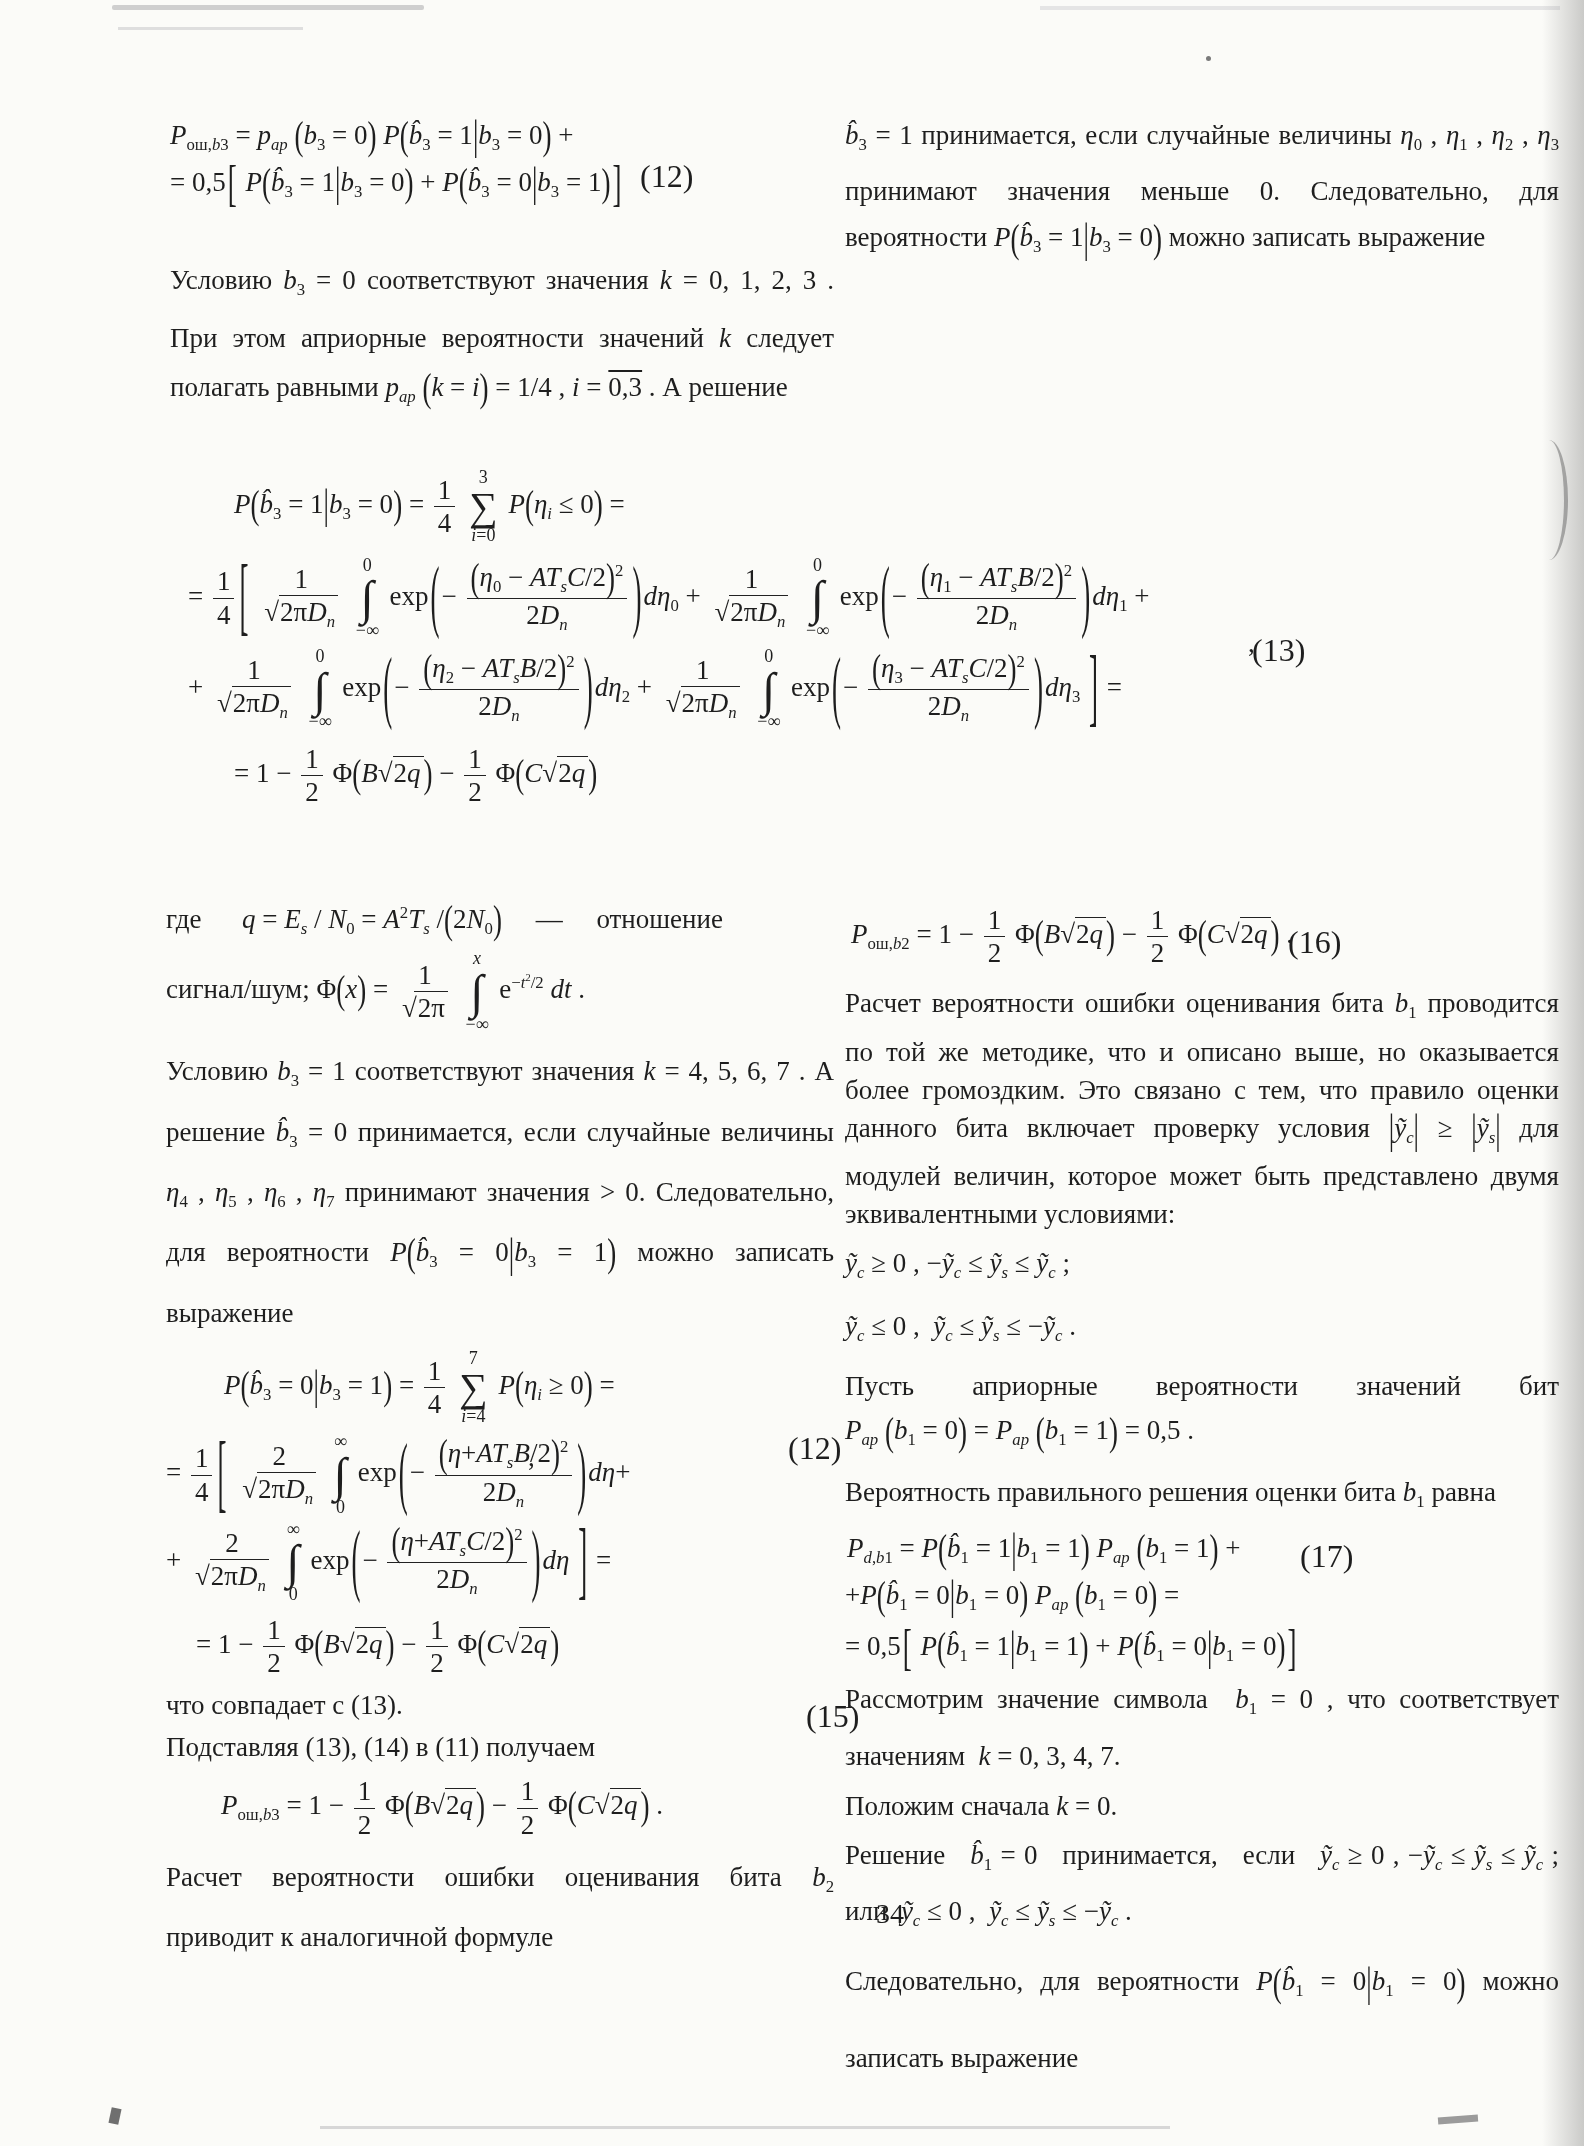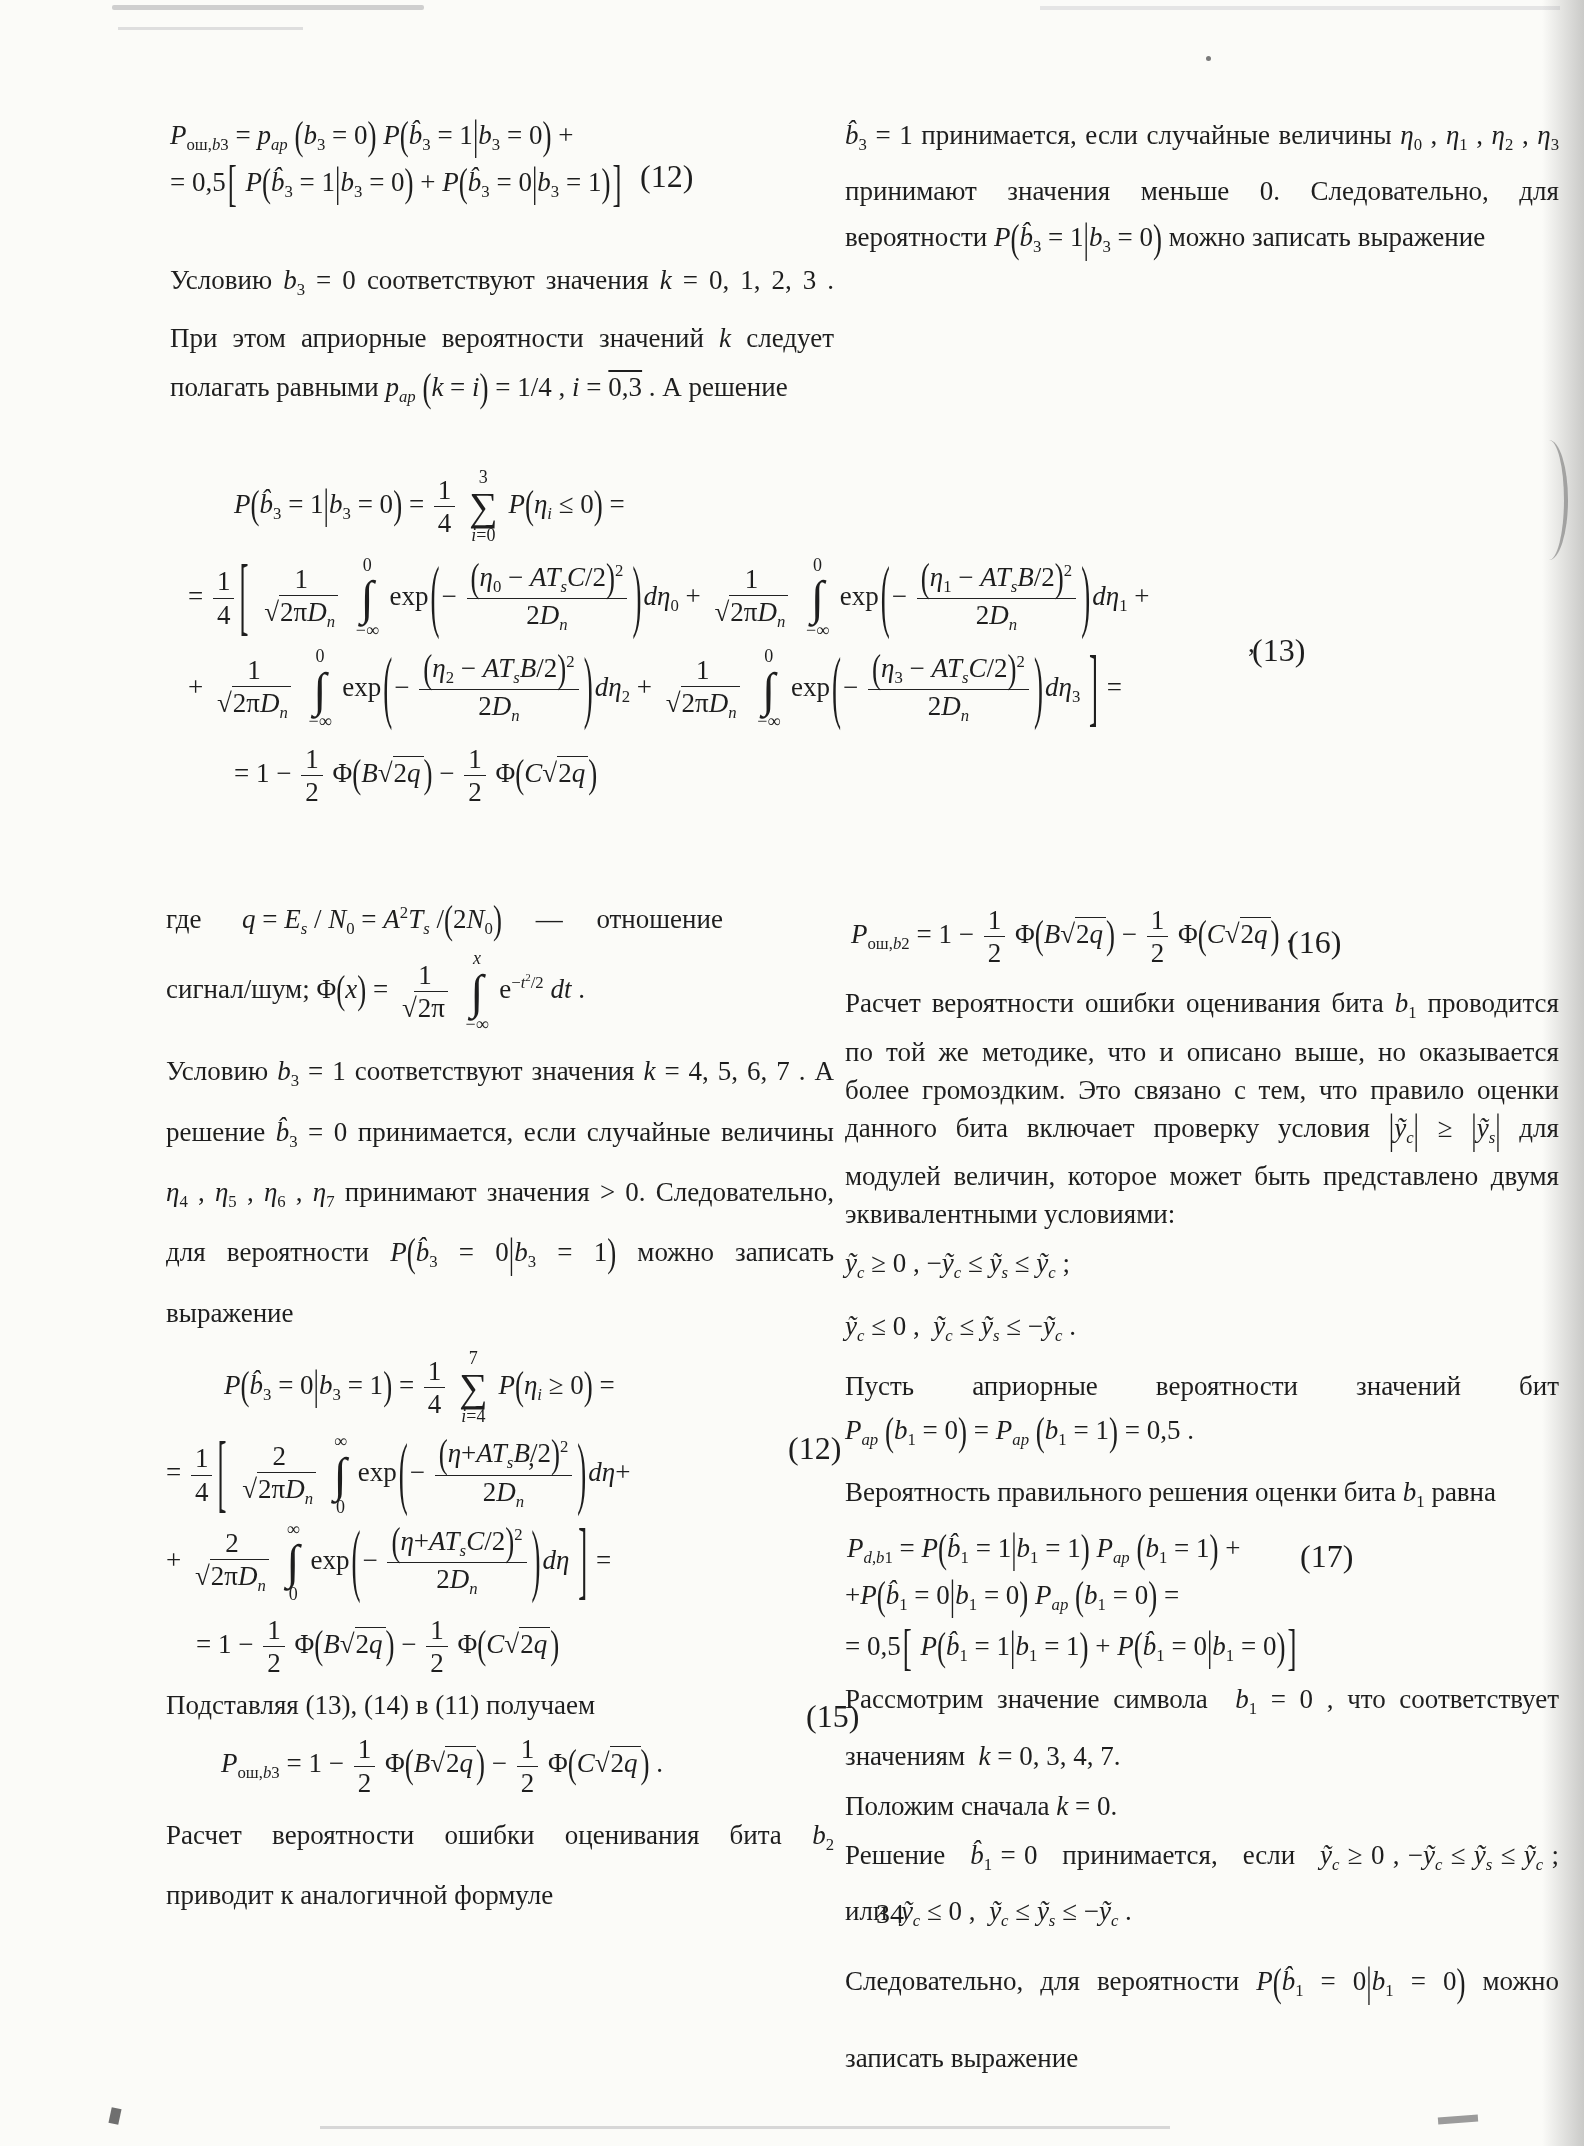--- a/index.html
+++ b/index.html
@@ -167,20 +167,21 @@
         <span class="fn"><span class="tp">(</span><i>η</i>+<i>AT<sub>s</sub>C</i>/2<span class="tp">)</span><sup>2</sup></span>
         <span class="fd">2<i>D<sub>n</sub></i></span>
       </span><span class="tP">)</span><i>dη</i> <span class="tB">]</span> =</div>
   <div class="eqrow" style="margin:10px 0 6px 30px;">= 1 − <span class="frac">
         <span class="fn">1</span>
         <span class="fd">2</span>
       </span> Φ<span class="tp">(</span><i>B</i><span class="sq">√<span class="rad">2<i>q</i></span></span><span class="tp">)</span> − <span class="frac">
         <span class="fn">1</span>
         <span class="fd">2</span>
       </span> Φ<span class="tp">(</span><i>C</i><span class="sq">√<span class="rad">2<i>q</i></span></span><span class="tp">)</span></div>
+  <div style="line-height:42px;">что совпадает с (13).</div>
   <div style="line-height:42px;">Подставляя (13), (14) в (11) получаем</div>
   <div class="eqrow" style="margin:8px 0 12px 55px;"><i>P</i><sub>ош,<i>b</i>3</sub> = 1 − <span class="frac">
         <span class="fn">1</span>
         <span class="fd">2</span>
       </span> Φ<span class="tp">(</span><i>B</i><span class="sq">√<span class="rad">2<i>q</i></span></span><span class="tp">)</span> − <span class="frac">
         <span class="fn">1</span>
         <span class="fd">2</span>
       </span> Φ<span class="tp">(</span><i>C</i><span class="sq">√<span class="rad">2<i>q</i></span></span><span class="tp">)</span> .</div>
   <div class="para" style="line-height:50px;">Расчет&nbsp;&nbsp;вероятности&nbsp;&nbsp;ошибки&nbsp;&nbsp;оценивания&nbsp;&nbsp;бита&nbsp;&nbsp;<i>b</i><sub>2</sub> приводит к аналогичной формуле</div>
 </section>

